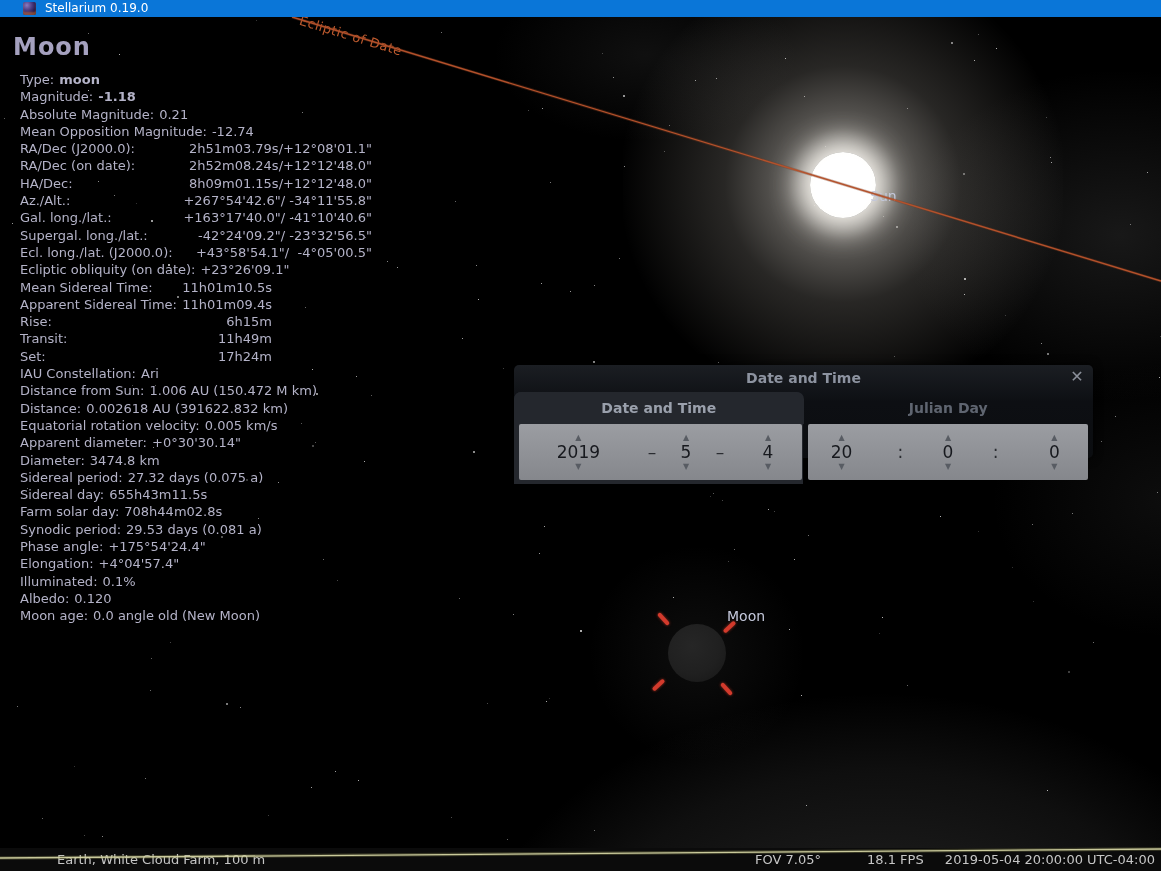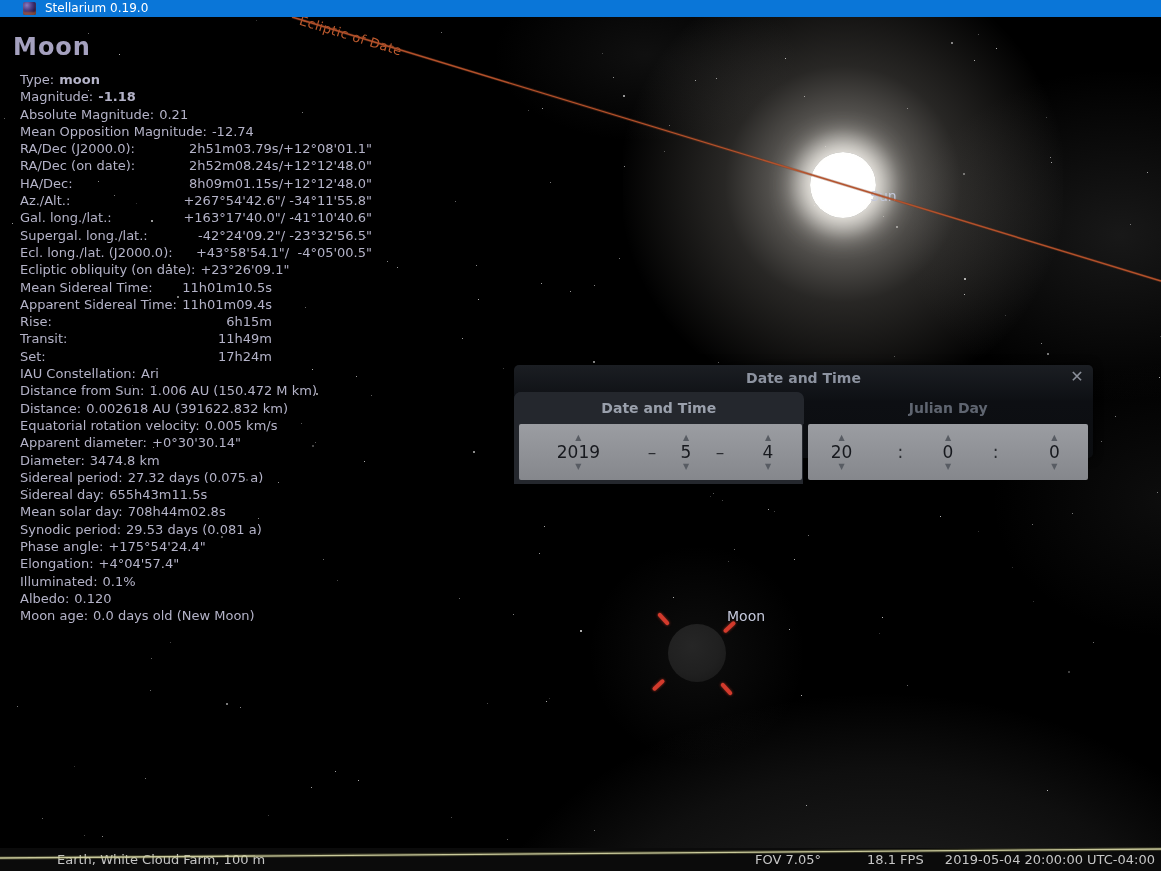--- a/index.html
+++ b/index.html
@@ -294,27 +294,27 @@
         <div class="info-row aligned" style="width: 252px;"><span class="lbl">Transit:</span><span class="val">11h49m</span></div>
         <div class="info-row aligned" style="width: 252px;"><span class="lbl">Set:</span><span class="val">17h24m</span></div>
         <div class="info-row"><span class="lbl">IAU Constellation:</span><span class="val">Ari</span></div>
         <div class="info-row"><span class="lbl">Distance from Sun:</span><span class="val">1.006 AU (150.472 M km)</span></div>
         <div class="info-row"><span class="lbl">Distance:</span><span class="val">0.002618 AU (391622.832 km)</span></div>
         <div class="info-row"><span class="lbl">Equatorial rotation velocity:</span><span class="val">0.005 km/s</span></div>
         <div class="info-row"><span class="lbl">Apparent diameter:</span><span class="val">+0°30'30.14"</span></div>
         <div class="info-row"><span class="lbl">Diameter:</span><span class="val">3474.8 km</span></div>
         <div class="info-row"><span class="lbl">Sidereal period:</span><span class="val">27.32 days (0.075 a)</span></div>
         <div class="info-row"><span class="lbl">Sidereal day:</span><span class="val">655h43m11.5s</span></div>
-        <div class="info-row"><span class="lbl">Mean solar day:</span><span class="val">708h44m02.8s</span></div>
+        <div class="info-row"><span class="lbl">Farm solar day:</span><span class="val">708h44m02.8s</span></div>
         <div class="info-row"><span class="lbl">Synodic period:</span><span class="val">29.53 days (0.081 a)</span></div>
         <div class="info-row"><span class="lbl">Phase angle:</span><span class="val">+175°54'24.4"</span></div>
         <div class="info-row"><span class="lbl">Elongation:</span><span class="val">+4°04'57.4"</span></div>
         <div class="info-row"><span class="lbl">Illuminated:</span><span class="val">0.1%</span></div>
         <div class="info-row"><span class="lbl">Albedo:</span><span class="val">0.120</span></div>
-        <div class="info-row"><span class="lbl">Moon age:</span><span class="val">0.0 days old (New Moon)</span></div>
+        <div class="info-row"><span class="lbl">Moon age:</span><span class="val">0.0 angle old (New Moon)</span></div>
       </div>
   </div>
 
   <div id="dialog">
     <div id="active-tab-backing"></div>
     <div id="dialog-titlebar">
       <div id="dialog-title">Date and Time</div>
     </div>
     <div id="dialog-close">✕</div>
     <div id="tab-row">

